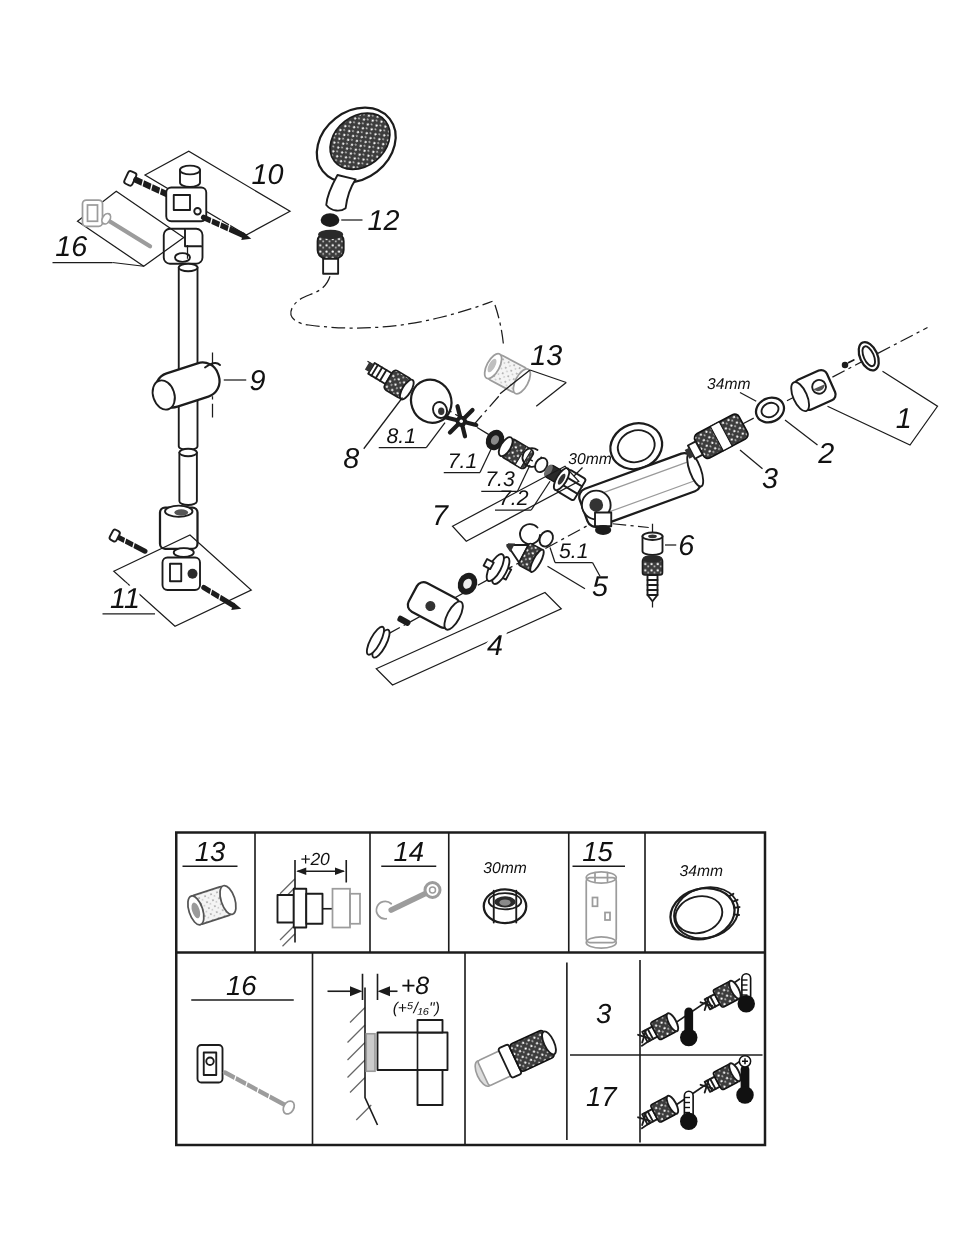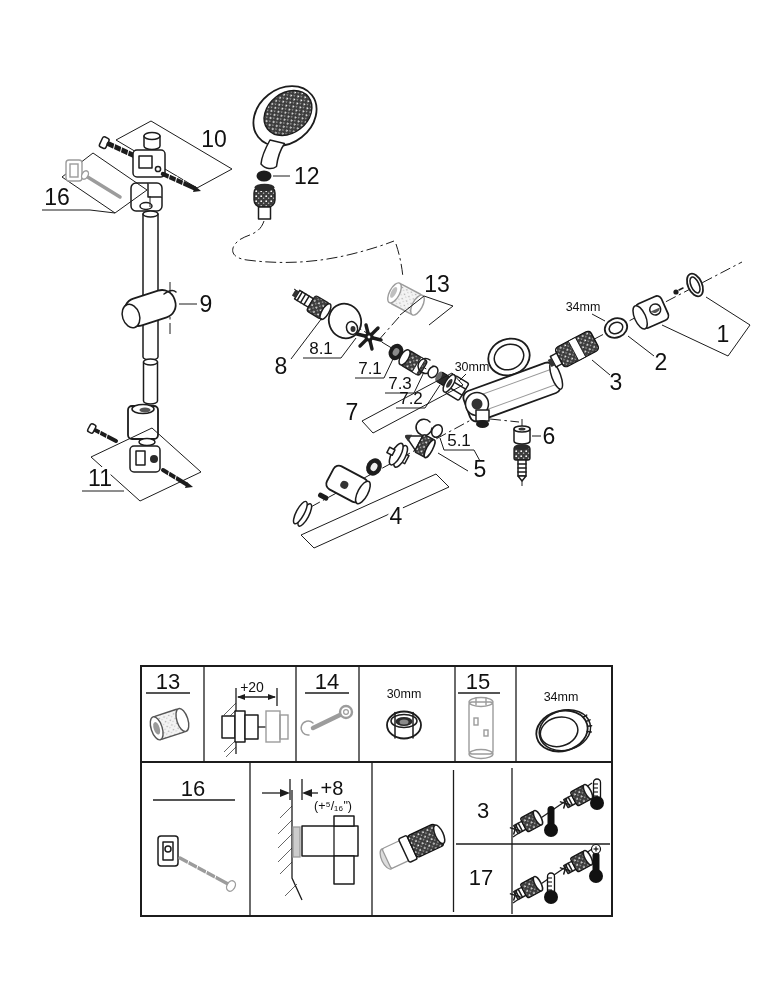--- a/index.html
+++ b/index.html
@@ -1,17 +1,17 @@
 <!DOCTYPE html>
 <html><head>
 <meta charset="utf-8">
 <style>
   html,body{margin:0;padding:0;background:#fff;}
   .page{position:relative;width:769px;height:1000px;background:#fff;overflow:hidden;
-        font-family:"Liberation Sans","DejaVu Sans",sans-serif;}
+        font-family:"Liberation Sans","DejaVu Sans",sans-serif;font-style:italic;}
   svg{display:block;}
   .k   {stroke:#1c1c1c;stroke-width:1.5;fill:none;stroke-linecap:round;stroke-linejoin:round;}
   .kf  {stroke:#1c1c1c;stroke-width:1.5;fill:#fff;stroke-linejoin:round;}
   .kf2 {stroke:#1c1c1c;stroke-width:1.8;fill:#fff;stroke-linejoin:round;}
   .kb  {fill:#1c1c1c;stroke:none;}
   .g   {stroke:#9c9c9c;stroke-width:1.4;fill:none;stroke-linecap:round;}
   .gf  {stroke:#9c9c9c;stroke-width:1.4;fill:#fff;}
   .dd  {stroke:#1c1c1c;stroke-width:1;fill:none;stroke-dasharray:11 3.5 2.5 3.5;}
   .ldr {stroke:#1c1c1c;stroke-width:1;fill:none;}
   .tb  {stroke:#1c1c1c;stroke-width:2;fill:none;}

